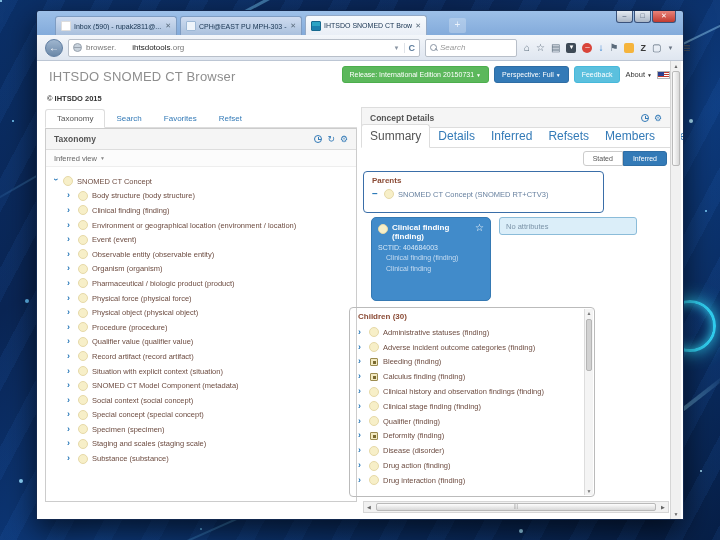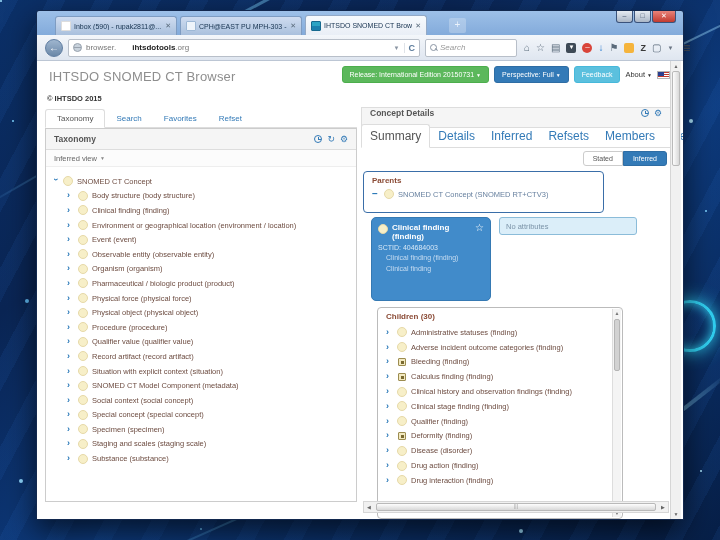--- a/index.html
+++ b/index.html
@@ -57,21 +57,21 @@
   .navbar { position:absolute; top:24px; left:0; right:0; height:26px;
             background:linear-gradient(180deg,#f3f6fa,#dfe6f0); border-bottom:1px solid #bcc6d4;
             display:flex; align-items:center; padding:0 8px; gap:5px; }
   .backbtn { width:18px; height:18px; border-radius:50%; border:1px solid #5f7da1;
              background:linear-gradient(180deg,#9fb6cf,#6b88a8); color:#fff; font-size:10px; line-height:16px;
              text-align:center; flex:0 0 18px; }
   .urlbar { flex:0 0 352px; height:18px; background:#fff; border:1px solid #b8bfc9; border-radius:2px;
             display:flex; align-items:center; padding:0 4px; gap:4px; font-size:8px; color:#777; }
   .globe { width:9px; height:9px; border-radius:50%; background:#c8d2dc; border:1px solid #98a2ae; position:relative; }
   .globe::after { content:''; position:absolute; left:0; right:0; top:3px; height:1px; background:#98a2ae; }
-  .url-domain { color:#222; font-weight:bold;padding-left:16px; }
+  .url-domain { color:#222; font-weight:normal;padding-left:16px; }
   .url-rest { flex:1; }
   .url-caret { color:#8a95a3; font-size:6px; }
   .reload { color:#5a7a9a; font-size:9px; font-weight:bold; border-left:1px solid #dfe3e8; padding-left:4px; }
   .searchbar { flex:0 0 92px; height:18px; background:#fff; border:1px solid #b8bfc9; border-radius:2px;
                display:flex; align-items:center; padding:0 4px; gap:3px; }
   .mag { width:7px; height:7px; position:relative; flex:0 0 7px; }
   .mag::before { content:''; position:absolute; left:0; top:0; width:5px; height:5px; border:1px solid #8a95a3; border-radius:50%; }
   .mag::after { content:''; position:absolute; left:5px; top:5px; width:3px; height:1px; background:#8a95a3; transform:rotate(45deg); }
   .search-ph { font-size:8px; font-style:italic; color:#999; }
   .tool-icons { display:flex; align-items:center; gap:6px; margin-left:2px; }
@@ -126,21 +126,21 @@
   .chev { color:#2878b8; font-weight:bold; font-size:9px; width:7px; flex:0 0 7px; line-height:9px; }
   .chev.down { transform:rotate(90deg); }
   .cico { width:10px; height:10px; flex:0 0 10px; border-radius:50%; background:#f7efc8; border:1px solid #e6d9a8; }
   .defined .cico { width:8px; height:8px; flex:0 0 8px; border-radius:1px; margin:0 1px;
                    background:#f2e9c0; border:1px solid #9c8c50; position:relative; }
   .defined .cico::after { content:''; position:absolute; left:2px; top:2px; width:3px; height:3px; background:#7a6a30; }
   .tlabel { font-size:7.5px; color:#6d4c41; white-space:nowrap; overflow:hidden;text-align:center; }
 
   
   .rp-hdr { position:absolute; left:324px; top:46px; width:310px; height:21px; background:#f5f5f5;
-            border:1px solid #ddd; display:flex; align-items:flex-start; padding:0 8px; }
+            border:1px solid #ddd; display:flex; align-items:center; padding:0 8px; }
   .rp-tabs { position:absolute; left:324px; top:67px; width:310px; height:20px; border-bottom:1px solid #ddd;
              display:flex; align-items:flex-end; }
   .rp-tabs .nav-tab { padding:4px 8px; font-size:12px; }
   .toggle-row { position:absolute; left:324px; top:90px; width:306px; display:flex; justify-content:flex-end; gap:0; }
   .tg { font-size:7px; padding:3px 9px; border:1px solid #ccc; color:#555; background:#fff; border-radius:3px 0 0 3px; }
   .tg.active { background:#337ab7; border-color:#2e6da4; color:#fff; border-radius:0 3px 3px 0; }
 
   .parents-box { position:absolute; left:326px; top:110px; width:241px; height:42px;
                  border:1px solid #3a6ea8; border-radius:4px; padding:4px 8px; }
   .sec-label { font-size:8px; font-weight:bold; color:#8a4a35; margin-bottom:4px; }
@@ -152,21 +152,21 @@
                   border:1px solid #3579b3; border-radius:5px; padding:5px 6px; color:#fff; }
   .card-star { position:absolute; right:6px; top:4px; color:#fff; font-size:10px; }
   .card-title { display:flex; gap:4px; font-size:8px; font-weight:bold; line-height:9px; padding-right:12px; }
   .card-title .cico { margin-top:1px; }
   .card-sctid { font-size:7px; color:#d5e7f7; margin-top:3px; }
   .card-desc { font-size:7px; color:#c8ddf2; margin-top:3px; margin-left:8px; line-height:8px; }
   .noattr { position:absolute; left:462px; top:156px; width:138px; height:18px; background:#dbeef9;
             border:1px solid #8bbcd9; border-radius:3px; font-size:7.5px; color:#7b93a8;
             display:flex; align-items:center; padding:0 6px; }
 
-  .children-box { position:absolute; left:340px; top:246px; width:246px; height:212px;
+  .children-box { position:absolute; left:312px; top:246px; width:246px; height:190px;
                   border:1px solid #bbb; border-radius:4px; padding:4px 14px 16px 8px; overflow:hidden; }
   .children-box .trow { height:14.8px; }
   .inner-scroll { position:absolute; right:1px; top:1px; bottom:1px; width:9px; background:#f4f4f4;
                   border-left:1px solid #ddd; }
   .inner-scroll .arr { position:absolute; left:0; right:0; text-align:center; font-size:5px; color:#777; }
   .inner-scroll .arr.up { top:1px; } .inner-scroll .arr.dn { bottom:1px; }
   .inner-thumb { position:absolute; left:1px; width:6px; top:10px; height:52px; background:#d2d2d2;
                  border:1px solid #b5b5b5; border-radius:2px; }
 
   .hscroll { position:absolute; left:326px; top:440px; width:306px; height:12px; background:#f1f1f1;

